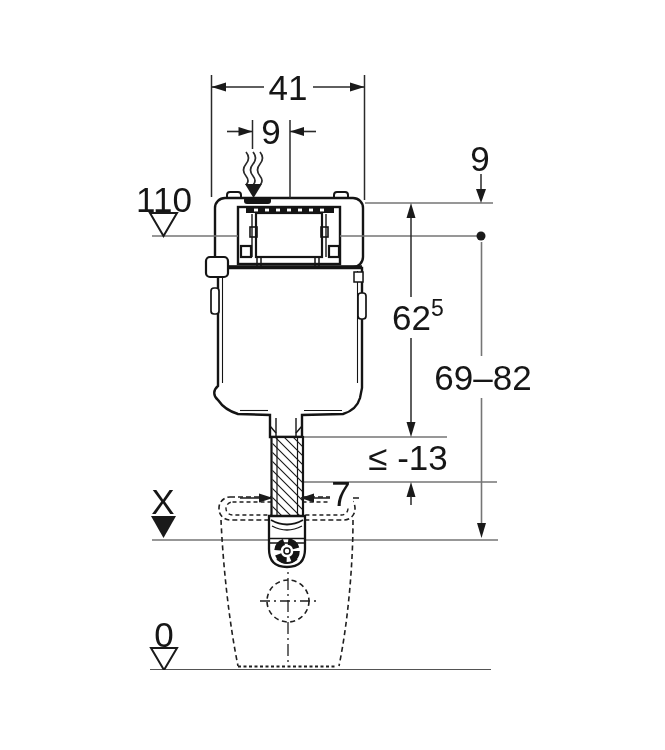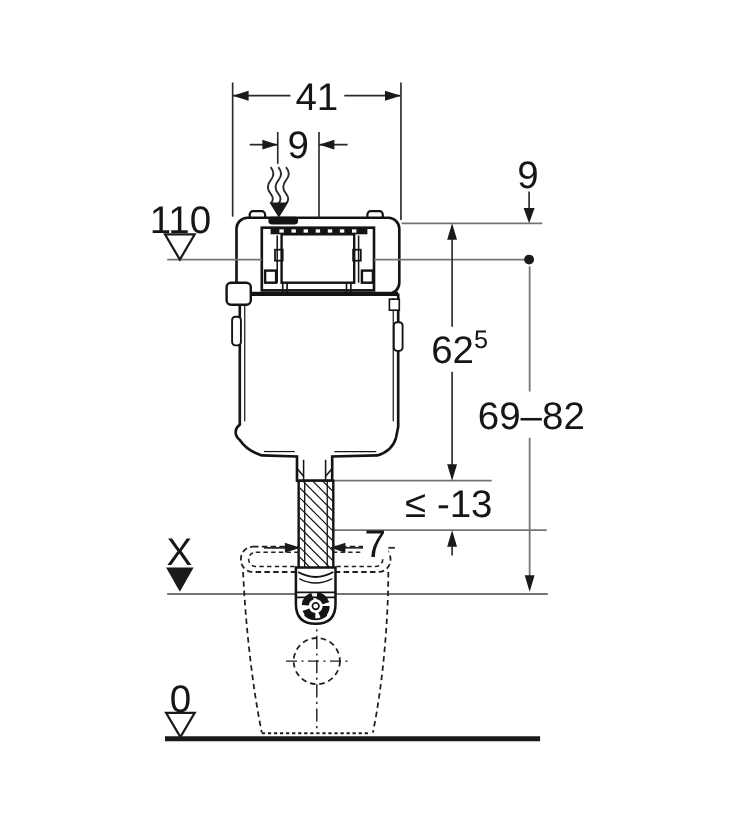--- a/index.html
+++ b/index.html
@@ -1,16 +1,16 @@
 <!DOCTYPE html>
 <html><head>
 <meta charset="utf-8">
 <style>
   html,body{margin:0;padding:0;background:#fff;}
-  .stage{width:665px;height:750px;background:#fff;position:relative;font-family:"Liberation Sans",sans-serif;}
+  .stage{width:665px;height:670px;background:#fff;position:relative;font-family:"Liberation Sans",sans-serif;}
   svg{display:block;}
   .outline{stroke:#141414;fill:none;}
   .outline-fill{stroke:#141414;fill:#ffffff;}
   .dim{stroke:#2a2a2a;fill:none;}
   .ref{stroke:#757575;fill:none;}
   .arrow{fill:#1a1a1a;stroke:none;}
   .open-tri{fill:#ffffff;stroke:#1a1a1a;stroke-width:2;}
   .dash{stroke:#1f1f1f;fill:none;}
   .lbl{font-family:"Liberation Sans",sans-serif;font-size:35px;fill:#161616;}
   .lbl-sup{font-size:23px;}

